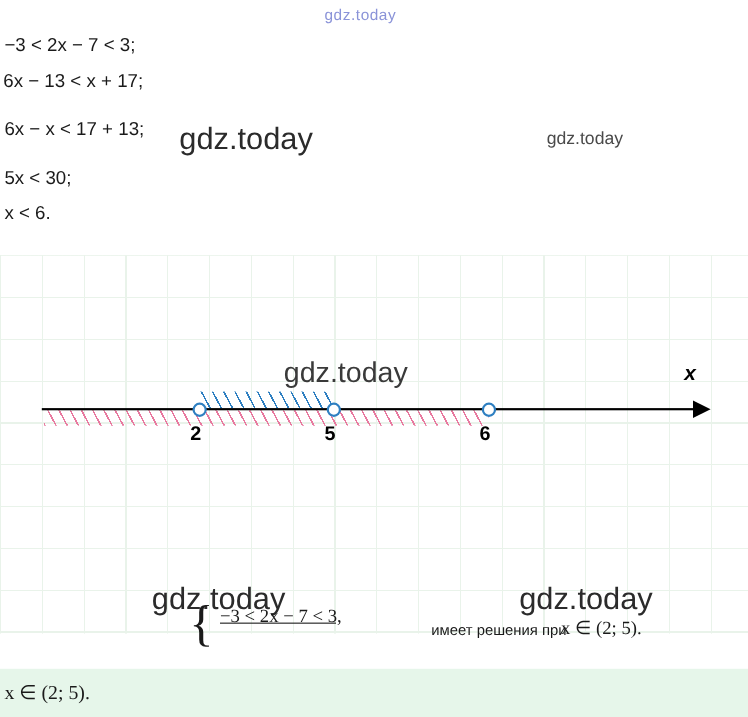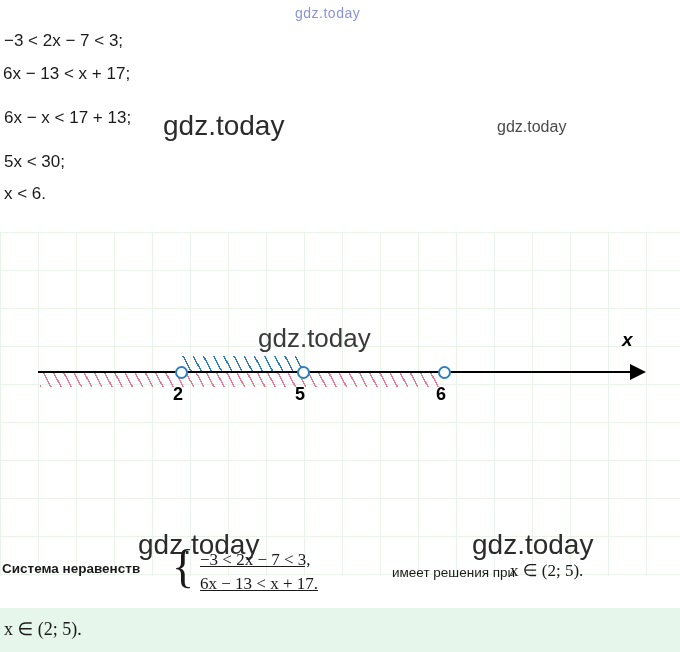--- a/index.html
+++ b/index.html
@@ -254,23 +254,21 @@
 
   <div class="pt-label lab-2">2</div>
   <div class="pt-label lab-5">5</div>
   <div class="pt-label lab-6">6</div>
 </div>
 
 <div class="wm-big wm-b3">gdz.today</div>
 <div class="wm-big wm-b4">gdz.today</div>
 
 <div id="conclusion">
-  <div class="concl-text concl-left">Система неравенств</div>
   <div class="brace">{</div>
   <div class="sys-row sys-row1">−3 &lt; 2x − 7 &lt; 3,</div>
-  <div class="sys-row sys-row2">6x − 13 &lt; x + 17.</div>
   <div class="concl-mid">имеет решения при</div>
   <div class="concl-math">x ∈ (2; 5).</div>
 </div>
 
 <div id="answer-band">
   <div class="answer-text">x ∈ (2; 5).</div>
 </div>
 
 </body></html>

